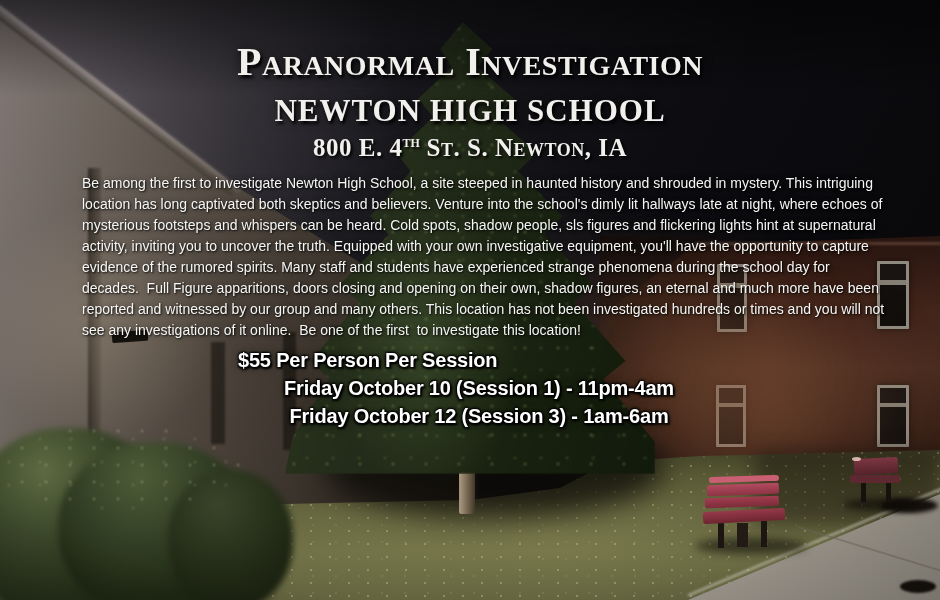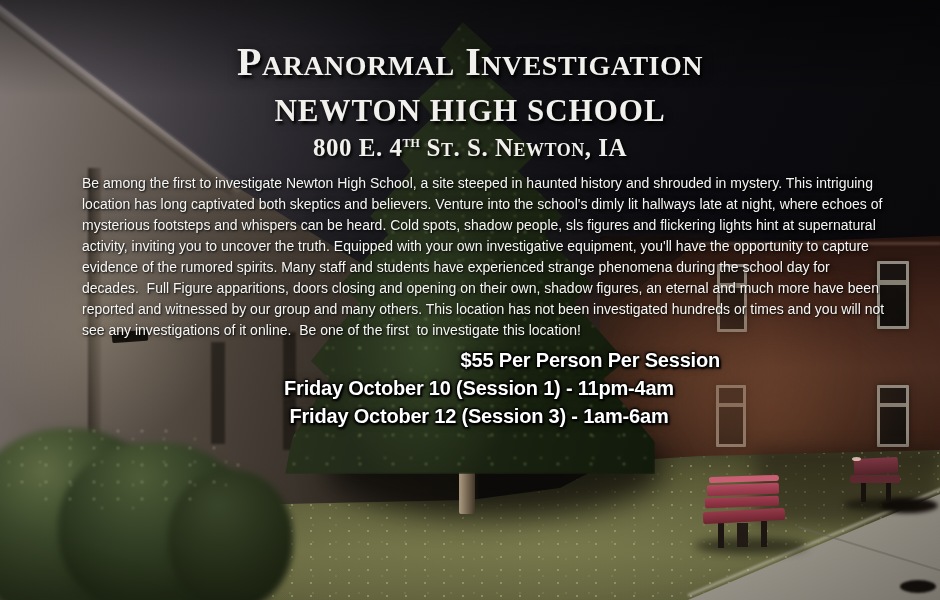--- a/index.html
+++ b/index.html
@@ -142,21 +142,21 @@
   .title-line3{font-size:25px;line-height:26px;font-variant:small-caps;letter-spacing:.5px;
     text-shadow:2px 2px 3px rgba(0,0,0,.95);}
   .title-line3 sup{font-size:12px;vertical-align:9px;letter-spacing:0;}
 
   .description{left:82px;top:173px;width:806px;color:#f6f6f4;font-size:14px;line-height:21px;
     white-space:pre-wrap;text-shadow:1px 1px 2px rgba(0,0,0,.85),0 0 6px rgba(0,0,0,.4);}
 
   .pricing-block{left:238px;top:346px;width:482px;color:#fff;font-weight:bold;font-size:20px;line-height:28px;
     letter-spacing:-.2px;
     text-shadow:2px 2px 2px #000,-1px -1px 2px rgba(0,0,0,.8),1px -1px 2px rgba(0,0,0,.8),-1px 2px 2px rgba(0,0,0,.8),0 0 8px rgba(0,0,0,.6);}
-  .price-line{text-align:right;}
+  .price-line{text-align:left;}
   .session-line{text-align:center;}
 </style>
 </head>
 <body>
 
 <div class="poster">
 
   <div class="layer sky"></div>
 
   <div class="layer left-wall"></div>

